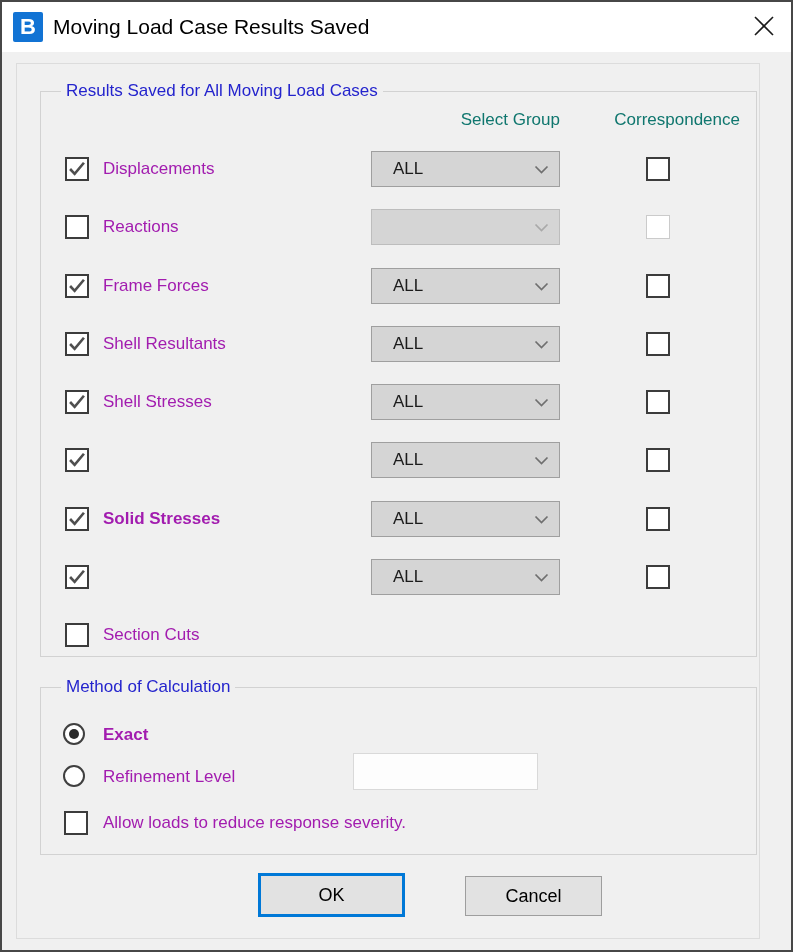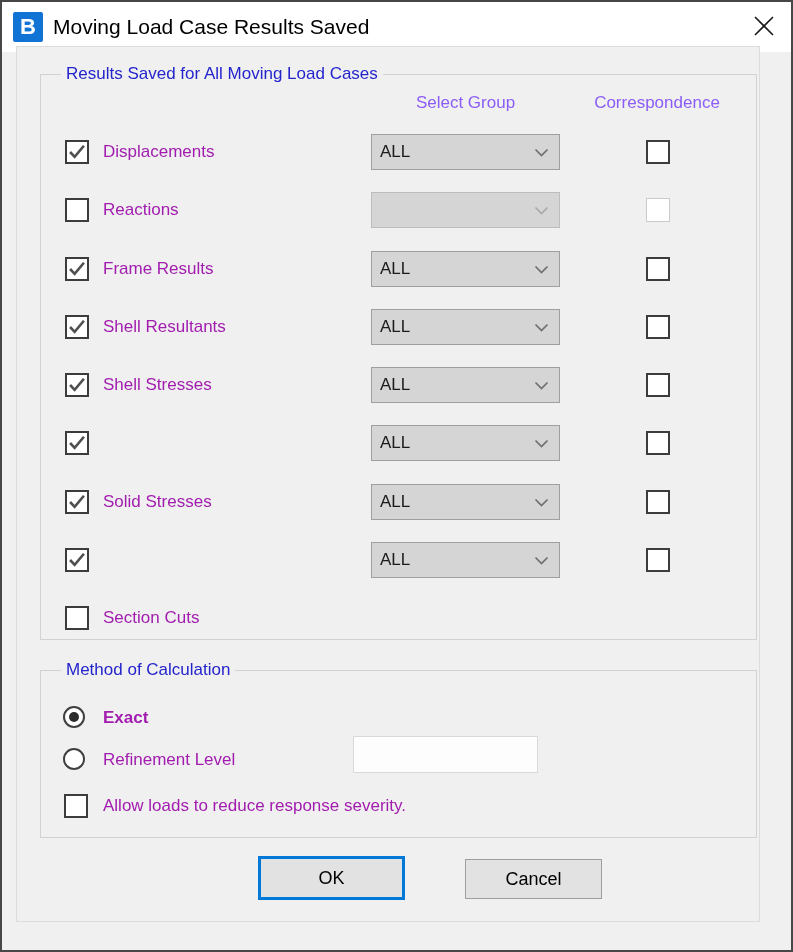--- a/index.html
+++ b/index.html
@@ -23,37 +23,37 @@
   .window-title{
     margin-left:10px;font-size:21px;color:#000000;white-space:nowrap;
   }
   .close-button{
     position:absolute;right:0;top:0;width:55px;height:50px;
     display:flex;align-items:center;justify-content:center;cursor:pointer;background:transparent;border:0;
   }
 
   
   .panel{
-    position:absolute;left:14px;top:44px;width:744px;height:876px;
+    position:absolute;left:14px;top:61px;width:744px;height:876px;
     border:1px solid #dcdcdc;background:#f0f0f0;
   }
 
   
   .groupbox{
     position:absolute;border:1px solid #d2d2d2;background:#f0f0f0;
   }
   .groupbox-results{left:23px;top:27px;width:717px;height:566px;}
   .groupbox-method{left:23px;top:623px;width:717px;height:168px;}
   .group-legend{
     position:absolute;left:20px;top:-11px;background:#f0f0f0;padding:0 5px;
     font-size:17px;color:#2424cd;white-space:nowrap;
   }
 
   .col-header{
-    position:absolute;top:18px;font-size:17px;color:#8b5cf6;text-align:center;white-space:nowrap;
+    position:absolute;top:18px;font-size:17px;color:#0f766e;text-align:right;white-space:nowrap;
   }
   .col-header.select-group{left:330px;width:189px;}
   .col-header.correspondence{left:533px;width:166px;}
 
   
   .checkbox{
     position:absolute;width:24px;height:24px;background:#ffffff;
     border:2px solid #3c3c3c;cursor:pointer;display:flex;align-items:center;justify-content:center;
   }
   .checkbox.disabled{border:1px solid #cbcbcb;cursor:default;}
@@ -63,21 +63,21 @@
     position:absolute;font-size:17px;color:#a21caf;line-height:24px;white-space:nowrap;
   }
 
   
   .dropdown{
     position:absolute;width:189px;height:36px;background:#d5d5d5;
     border:1px solid #9f9f9f;display:flex;align-items:center;cursor:pointer;
   }
   .dropdown.disabled{border:1px solid #bdbdbd;cursor:default;}
   .dropdown .dd-text{
-    flex:1;padding-left:8px;font-size:17px;color:#1b1b1b;white-space:nowrap;overflow:hidden;
+    flex:1;padding-left:21px;font-size:17px;color:#1b1b1b;white-space:nowrap;overflow:hidden;
   }
   .dropdown .chevron{margin-right:10px;display:flex;align-items:center;}
 
   
   .radio{
     position:absolute;width:22px;height:22px;border-radius:50%;background:#ffffff;
     border:2px solid #3f3f3f;cursor:pointer;display:flex;align-items:center;justify-content:center;
   }
   .radio .dot{width:10px;height:10px;border-radius:50%;background:#2b2b2b;display:none;}
   .radio.selected .dot{display:block;}
@@ -148,21 +148,21 @@
           </span>
         </div>
         <div class="checkbox disabled" style="left: 605px; top: 123px;"></div>
         <div class="checkbox" style="left: 24px; top: 182px;">
           <span>
             <svg width="18" height="16" viewBox="0 0 13 11">
               <polyline points="1.5,5.5 4.8,9 11.5,1" fill="none" stroke="#4f4f4f" stroke-width="1.9"></polyline>
             </svg>
           </span>
         </div>
-        <span class="row-label" style="left: 62px; top: 182px;">Frame Results</span>
+        <span class="row-label" style="left: 62px; top: 182px;">Frame Forces</span>
         <div class="dropdown" style="left: 330px; top: 176px;">
           <span class="dd-text">ALL</span>
           <span class="chevron">
             <svg width="15" height="9" viewBox="0 0 15 9">
               <polyline points="1.5,1.5 7.5,7.5 13.5,1.5" fill="none" stroke="#6f6f6f" stroke-width="1.7"></polyline>
             </svg>
           </span>
         </div>
         <div class="checkbox" style="left: 605px; top: 182px;"></div>
         <div class="checkbox" style="left: 24px; top: 240px;">
@@ -215,21 +215,21 @@
           </span>
         </div>
         <div class="checkbox" style="left: 605px; top: 356px;"></div>
         <div class="checkbox" style="left: 24px; top: 415px;">
           <span>
             <svg width="18" height="16" viewBox="0 0 13 11">
               <polyline points="1.5,5.5 4.8,9 11.5,1" fill="none" stroke="#4f4f4f" stroke-width="1.9"></polyline>
             </svg>
           </span>
         </div>
-        <span class="row-label" style="left: 62px; top: 415px;">Solid Stresses</span>
+        <span class="row-label" style="left: 62px; top: 415px; font-weight: bold;">Solid Stresses</span>
         <div class="dropdown" style="left: 330px; top: 409px;">
           <span class="dd-text">ALL</span>
           <span class="chevron">
             <svg width="15" height="9" viewBox="0 0 15 9">
               <polyline points="1.5,1.5 7.5,7.5 13.5,1.5" fill="none" stroke="#6f6f6f" stroke-width="1.7"></polyline>
             </svg>
           </span>
         </div>
         <div class="checkbox" style="left: 605px; top: 415px;"></div>
         <div class="checkbox" style="left: 24px; top: 473px;">

